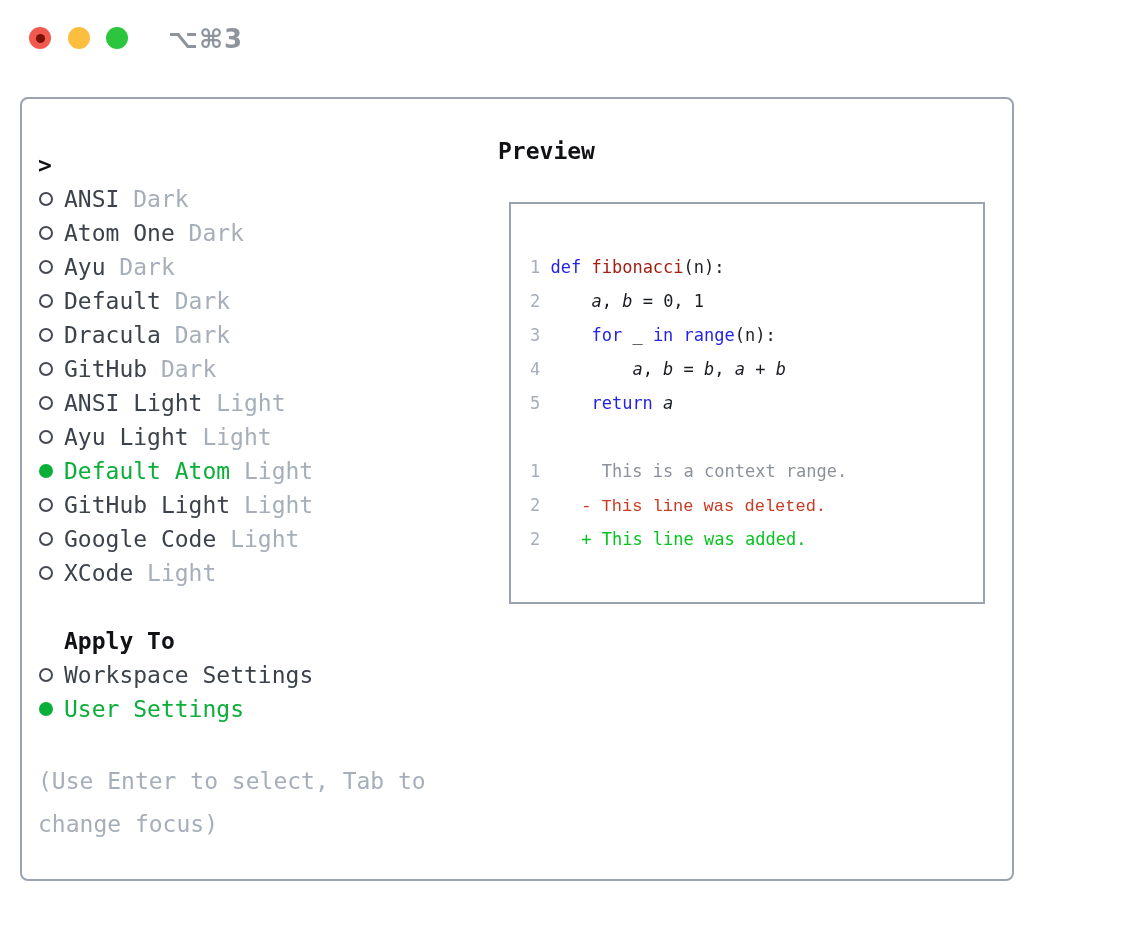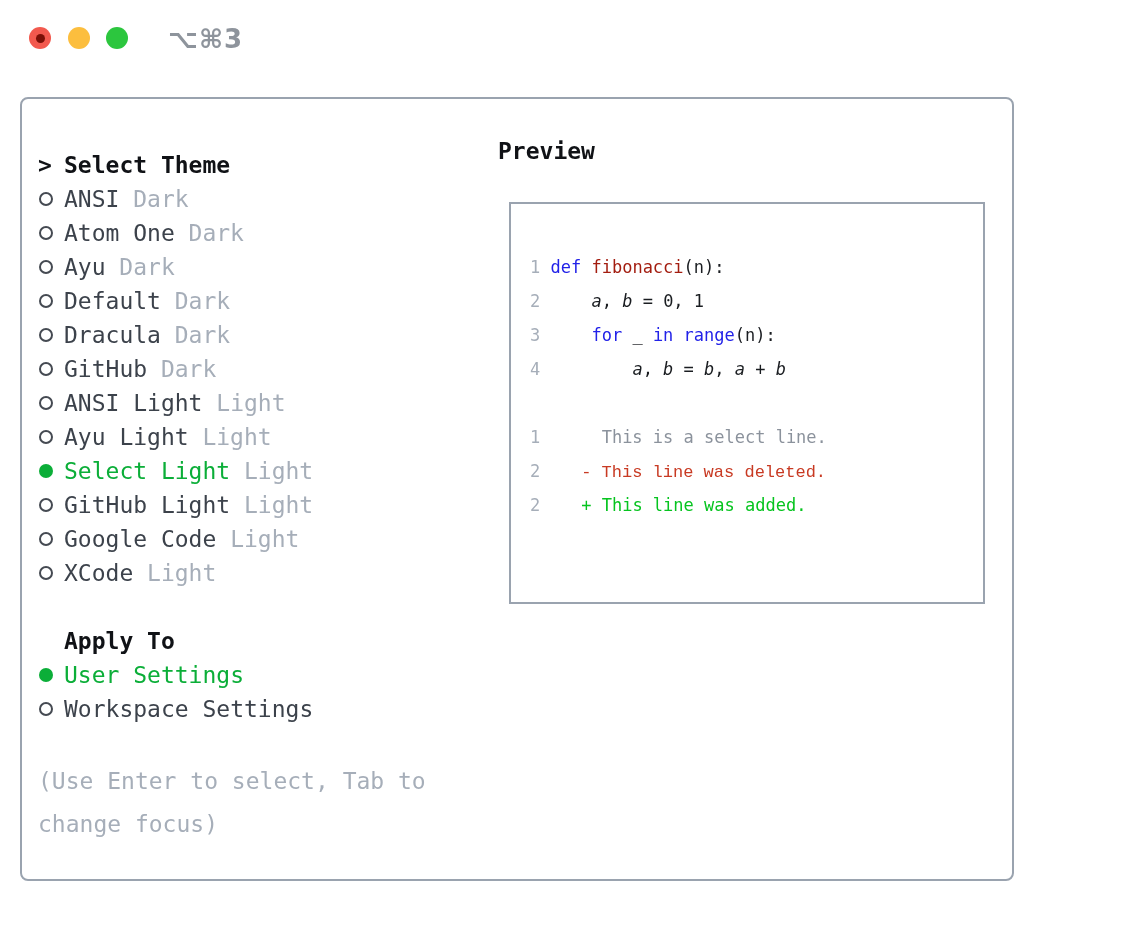--- a/index.html
+++ b/index.html
@@ -69,54 +69,54 @@
       </span>
     <span class="traffic yellow"></span>
     <span class="traffic green"></span>
     <span class="win-title">⌥⌘3</span>
   </div>
 
   <div class="panel">
     <div class="left">
       <div class="row header">
         <span class="marker"><span class="pointer">&gt;</span></span>
-        <span class="label">Select Theme</span>
       </div>
       <div id="theme-items">
           <div class="row"><span class="marker"><span class="radio"></span></span><span class="label">ANSI</span><span class="tag">Dark</span></div>
           <div class="row"><span class="marker"><span class="radio"></span></span><span class="label">Atom One</span><span class="tag">Dark</span></div>
           <div class="row"><span class="marker"><span class="radio"></span></span><span class="label">Ayu</span><span class="tag">Dark</span></div>
           <div class="row"><span class="marker"><span class="radio"></span></span><span class="label">Default</span><span class="tag">Dark</span></div>
           <div class="row"><span class="marker"><span class="radio"></span></span><span class="label">Dracula</span><span class="tag">Dark</span></div>
           <div class="row"><span class="marker"><span class="radio"></span></span><span class="label">GitHub</span><span class="tag">Dark</span></div>
           <div class="row"><span class="marker"><span class="radio"></span></span><span class="label">ANSI Light</span><span class="tag">Light</span></div>
           <div class="row"><span class="marker"><span class="radio"></span></span><span class="label">Ayu Light</span><span class="tag">Light</span></div>
-          <div class="row selected"><span class="marker"><span class="radio on"></span></span><span class="label">Select Light</span><span class="tag">Light</span></div>
+          <div class="row selected"><span class="marker"><span class="radio on"></span></span><span class="label">Default Atom</span><span class="tag">Light</span></div>
           <div class="row"><span class="marker"><span class="radio"></span></span><span class="label">GitHub Light</span><span class="tag">Light</span></div>
           <div class="row"><span class="marker"><span class="radio"></span></span><span class="label">Google Code</span><span class="tag">Light</span></div>
           <div class="row"><span class="marker"><span class="radio"></span></span><span class="label">XCode</span><span class="tag">Light</span></div>
         </div>
       <div class="spacer"></div>
       <div class="row header">
         <span class="marker"></span>
         <span class="label">Apply To</span>
       </div>
       <div id="apply-items">
+          <div class="row"><span class="marker"><span class="radio"></span></span><span class="label">Workspace Settings</span></div>
           <div class="row selected"><span class="marker"><span class="radio on"></span></span><span class="label">User Settings</span></div>
-          <div class="row"><span class="marker"><span class="radio"></span></span><span class="label">Workspace Settings</span></div>
         </div>
       <div class="spacer"></div>
       <div class="help">(Use Enter to select, Tab to change focus)</div>
     </div>
 
     <div class="preview-title">Preview</div>
     <div class="preview-box" id="preview-box">
         <div class="cline"><span class="tok-ln">1 </span><span class="tok-kw">def</span><span class="tok-pl"> </span><span class="tok-fn">fibonacci</span><span class="tok-pl">(n):</span></div>
         <div class="cline"><span class="tok-ln">2 </span><span class="tok-pl">    </span><span class="tok-var">a</span><span class="tok-pl">, </span><span class="tok-var">b</span><span class="tok-pl"> = 0, 1</span></div>
         <div class="cline"><span class="tok-ln">3 </span><span class="tok-pl">    </span><span class="tok-kw">for</span><span class="tok-pl"> _ </span><span class="tok-kw">in</span><span class="tok-pl"> </span><span class="tok-kw">range</span><span class="tok-pl">(n):</span></div>
         <div class="cline"><span class="tok-ln">4 </span><span class="tok-pl">        </span><span class="tok-var">a</span><span class="tok-pl">, </span><span class="tok-var">b</span><span class="tok-pl"> = </span><span class="tok-var">b</span><span class="tok-pl">, </span><span class="tok-var">a</span><span class="tok-pl"> + </span><span class="tok-var">b</span></div>
+        <div class="cline"><span class="tok-ln">5 </span><span class="tok-pl">    </span><span class="tok-kw">return</span><span class="tok-pl"> </span><span class="tok-var">a</span></div>
         <div class="cline"></div>
-        <div class="cline"><span class="tok-ln">1 </span><span class="tok-ctx">     This is a select line.</span></div>
+        <div class="cline"><span class="tok-ln">1 </span><span class="tok-ctx">     This is a context range.</span></div>
         <div class="cline"><span class="tok-ln">2 </span><span class="tok-pl">   </span><span class="tok-del">- This line was deleted.</span></div>
         <div class="cline"><span class="tok-ln">2 </span><span class="tok-pl">   </span><span class="tok-add">+ This line was added.</span></div>
       </div>
   </div>
 </div>
 
 </body></html>

